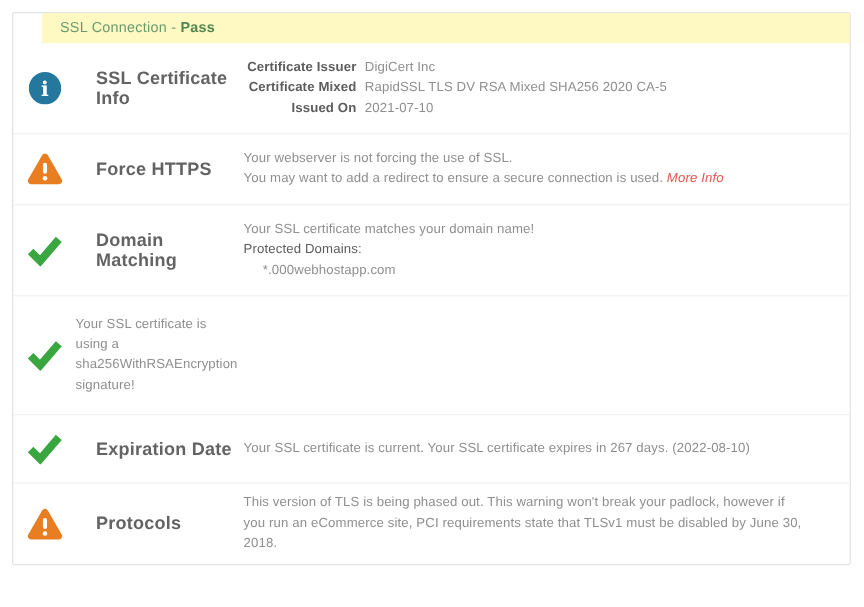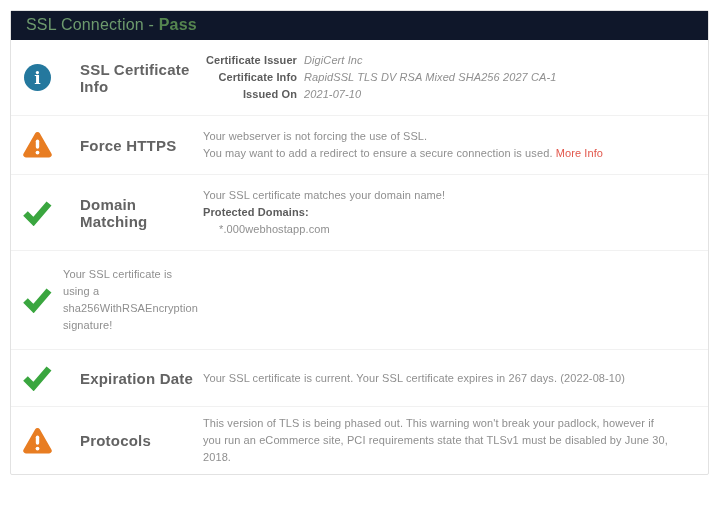--- a/index.html
+++ b/index.html
@@ -8,25 +8,26 @@
     width:720px;height:506px;position:relative;overflow:hidden;
     font-family:"Liberation Sans",sans-serif;
     -webkit-font-smoothing:antialiased;
   }
   .card{
     position:absolute;left:10px;top:10px;width:699px;
     background:#fff;border:1px solid #e2e2e2;border-radius:2px;
     box-sizing:border-box;
   }
   .card-header{
-    background:#0f172a;
+    background:#fef9c3;
     color:#6d9a6d;
-    font-size:16px;
+    font-size:12px;
     padding:5px 15px 6px 15px;
     letter-spacing:.2px;
+    margin-left:24px;
   }
   .card-header .pass{font-weight:bold;color:#55854f;}
   .row{
     display:grid;
     grid-template-columns:52px 140px 1fr;
     align-items:center;
     padding:12px 0;
   }
   .row + .row{border-top:1px solid #f1f1f1;}
   .row.row-single{padding:15px 0;}
@@ -36,24 +37,24 @@
     padding-left:17px;
     font-size:15px;font-weight:bold;color:#636363;
     letter-spacing:.2px;
   }
   .content-cell{
     font-size:11px;color:#8f8f8f;line-height:17px;
     max-width:472px;padding-right:16px;letter-spacing:.1px;
   }
   .detail-grid{display:grid;grid-template-columns:94px auto;column-gap:7px;row-height:17px;}
   .detail-label{text-align:right;font-weight:bold;color:#5c5c5c;white-space:nowrap;}
-  .detail-value{color:#8f8f8f;font-style:italic;}
-  .subheading{font-weight:bold;color:#5c5c5c;}
+  .detail-value{color:#8f8f8f;}
+  .subheading{font-weight:normal;color:#5c5c5c;}
   .domain-line{padding-left:16px;}
-  .more-info{color:#e2574c;text-decoration:none;cursor:pointer;}
+  .more-info{color:#e2574c;text-decoration:none;cursor:pointer;font-style:italic;}
 </style>
 </head>
 <body>
 
 <div class="card">
 
   <div class="card-header">
     <span>SSL Connection - </span><span class="pass">Pass</span>
   </div>
 
@@ -62,22 +63,22 @@
       <svg width="27" height="27" viewBox="0 0 27 27" aria-hidden="true">
         <circle cx="13.5" cy="13.5" r="13.5" fill="#24789e"></circle>
         <text x="13.5" y="20.2" font-family="DejaVu Serif, serif" font-size="17" font-weight="bold" fill="#ffffff" text-anchor="middle">i</text>
       </svg>
     </div>
     <div class="label-cell">SSL Certificate Info</div>
     <div class="content-cell">
       <div class="detail-grid">
         <span class="detail-label">Certificate Issuer</span>
         <span class="detail-value">DigiCert Inc</span>
-        <span class="detail-label">Certificate Info</span>
-        <span class="detail-value">RapidSSL TLS DV RSA Mixed SHA256 2027 CA-1</span>
+        <span class="detail-label">Certificate Mixed</span>
+        <span class="detail-value">RapidSSL TLS DV RSA Mixed SHA256 2020 CA-5</span>
         <span class="detail-label">Issued On</span>
         <span class="detail-value">2021-07-10</span>
       </div>
     </div>
   </div>
 
   <div class="row">
     <div class="icon-cell">
       <svg width="31" height="28" viewBox="0 0 31 28" aria-hidden="true">
         <path d="M13.2 2.2 L1.6 22.4 a2.7 2.7 0 0 0 2.3 4.1 h23.2 a2.7 2.7 0 0 0 2.3 -4.1 L17.8 2.2 a2.7 2.7 0 0 0 -4.6 0 Z" fill="#e87d22"></path>

